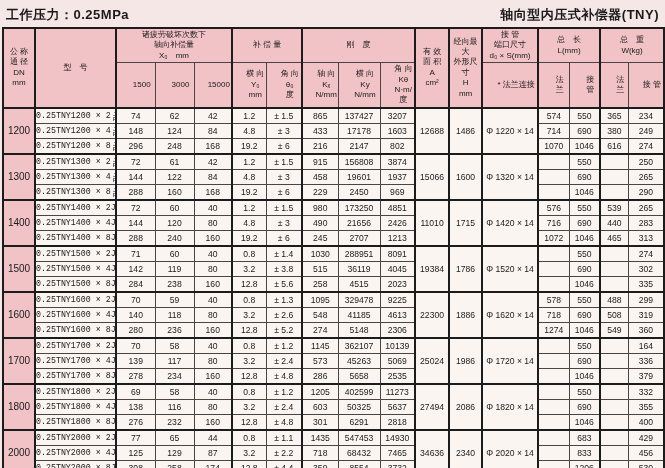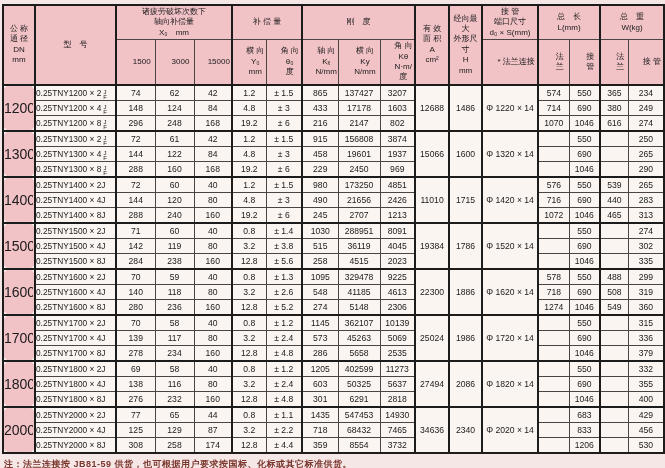--- a/index.html
+++ b/index.html
@@ -25,35 +25,39 @@
     padding:0;
   }
   thead th{
     background:#f1c2c6;font-weight:normal;font-size:8px;line-height:1.3;
     white-space:pre-line;padding:1px 0;
   }
   thead tr.h1 th{height:30px;vertical-align:middle;}
   thead tr.h2 th{height:26px;vertical-align:middle;padding-left:12px;}
   thead{border-bottom:2px solid #1c1c1c;}
   td{font-size:8.6px;height:14px;line-height:14px;white-space:nowrap;}
-  td.model{text-align:left;padding-left:0;font-size:8.3px;}
-  td.pink{background:#f1c2c6;font-size:14px;border-radius:8px;}
+  td.model{text-align:left;padding-left:0;font-size:8.3px;font-family:Liberation Mono, monospace;}
+  td.pink{background:#f1c2c6;font-size:10px;}
   .sec-r{border-right-width:2px !important;border-right-color:#1c1c1c !important;}
   tr.group-start td{border-top:2px solid #1c1c1c;}
   .jf{display:inline-block;vertical-align:-3px;margin-left:2px;line-height:0;}
   .jf i{display:block;font-style:normal;font-size:6px;line-height:5px;text-align:center;}
   .note{
     font-size:9px;font-weight:bold;color:#7a362c;
     padding:4px 2px 0 2px;letter-spacing:.5px;
   }
 </style>
 </head>
 <body>
 
 <div class="page">
+  <div class="titlebar">
+    <div class="title">工作压力：0.25MPa</div>
+    <div class="title">轴向型内压式补偿器(TNY)</div>
+  </div>
 
   <table>
     <colgroup>
       <col style="width:32px">
         <col style="width:81px">
       <col style="width:39px">
         <col style="width:39px">
         <col style="width:38px">
       <col style="width:34px">
         <col style="width:36px">
@@ -378,21 +382,21 @@
           <td class="sec-r">± 1.2</td>
           <td>1145</td>
           <td>362107</td>
           <td class="sec-r">10139</td>
           <td class="sec-r" rowspan="3">25024</td>
           <td class="sec-r" rowspan="3">1986</td>
           <td class="sec-r" rowspan="3">Φ 1720 × 14</td>
           <td></td>
           <td class="sec-r">550</td>
           <td></td>
-          <td>315</td>
+          <td>164</td>
         </tr>
         <tr>
           <td class="model sec-r">0.25TNY1700 × 4J</td>
           <td>139</td>
           <td>117</td>
           <td class="sec-r">80</td>
           <td>3.2</td>
           <td class="sec-r">± 2.4</td>
           <td>573</td>
           <td>45263</td>

